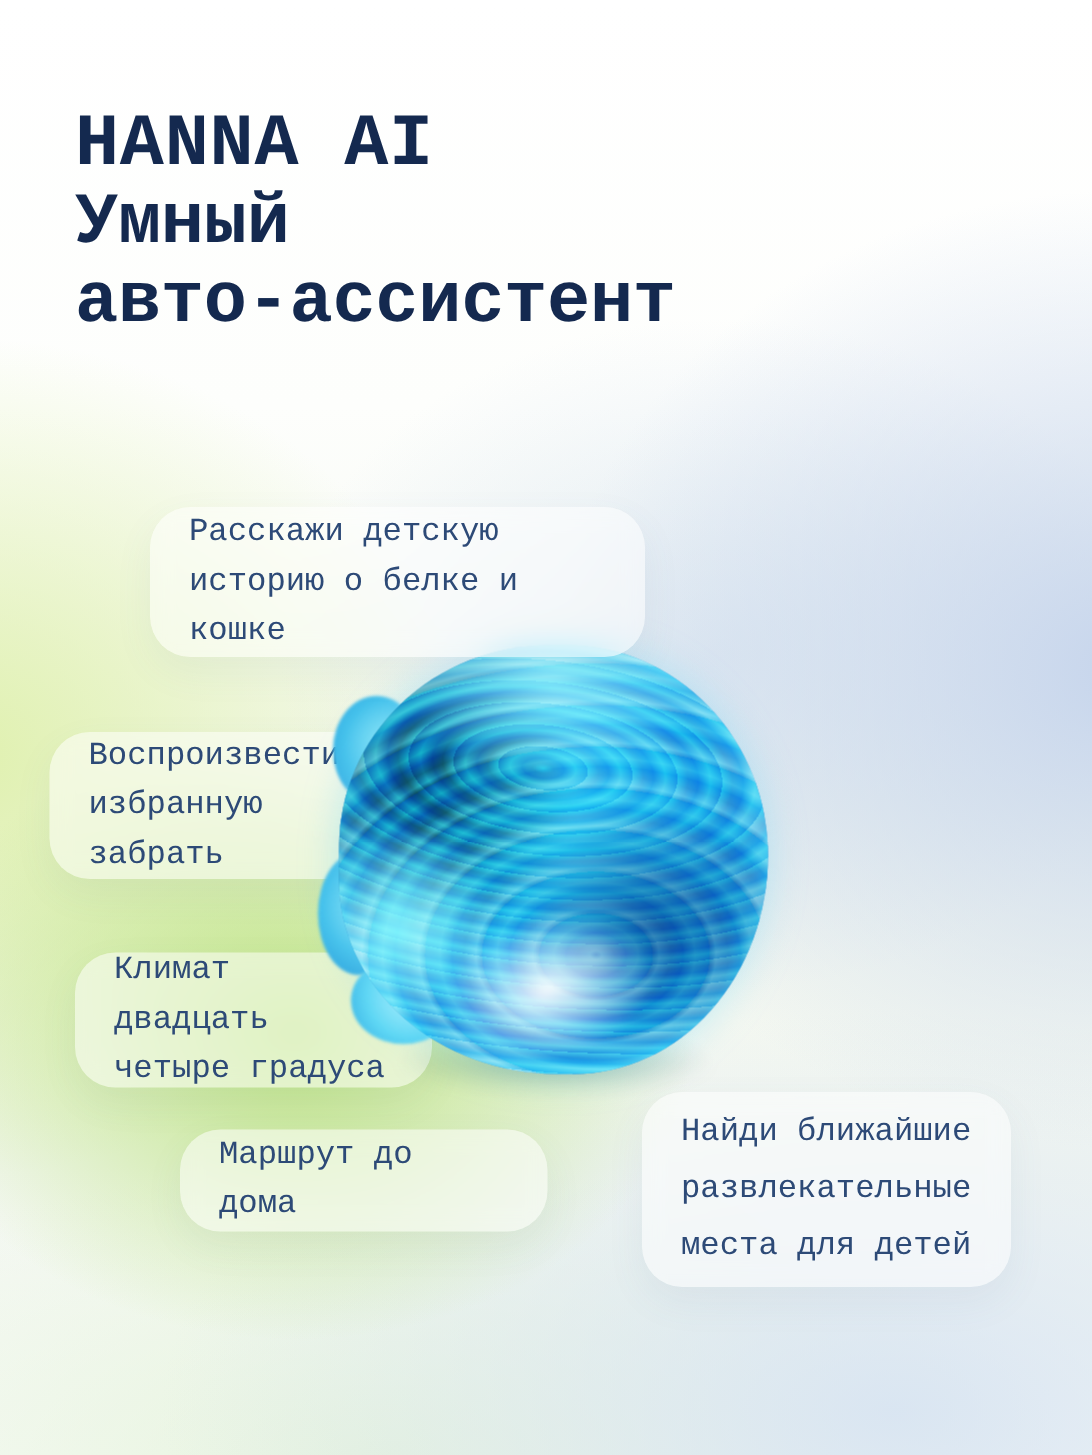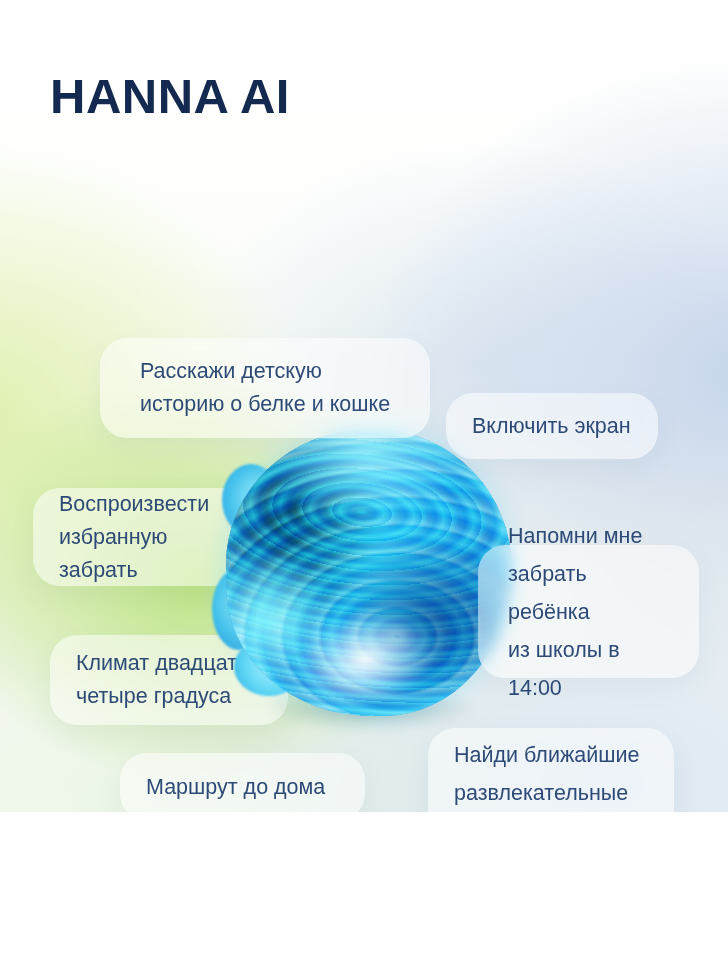--- a/index.html
+++ b/index.html
@@ -2,30 +2,31 @@
 <html><head>
 <meta charset="utf-8">
 <style>
   * { margin: 0; padding: 0; box-sizing: border-box; }
   html, body { width: 728px; height: 970px; }
   body { font-family: "Liberation Sans", sans-serif; }
 
   .poster {
     position: relative;
     width: 728px;
-    height: 812px;
+    height: 970px;
     overflow: hidden;
     background:
       radial-gradient(ellipse 430px 330px at 27% 71%, rgba(186,226,124,0.95) 0%, rgba(186,226,124,0) 62%),
       radial-gradient(ellipse 520px 430px at -4% 52%, rgba(222,240,170,0.95) 0%, rgba(222,240,170,0) 65%),
       radial-gradient(ellipse 560px 470px at 103% 46%, rgba(197,212,236,0.97) 0%, rgba(197,212,236,0) 68%),
       radial-gradient(ellipse 700px 380px at 82% 97%, rgba(213,226,242,0.85) 0%, rgba(213,226,242,0) 70%),
       radial-gradient(ellipse 420px 320px at 66% 45%, rgba(210,224,240,0.65) 0%, rgba(210,224,240,0) 70%),
       radial-gradient(ellipse 600px 260px at 35% 100%, rgba(226,242,216,0.8) 0%, rgba(226,242,216,0) 75%),
       linear-gradient(180deg, #ffffff 0%, #fdfefc 28%, #f4f8f0 55%, #f3f7f1 80%, #f8fbf6 100%);
+    font-family: Liberation Mono, monospace;
   }
 
   
   .title-block {
     position: absolute;
     left: 50px;
     top: 70px;
     color: #14294f;
   }
   .title-block h1 {
@@ -163,20 +164,22 @@
     filter: blur(5px);
   }
 </style>
 </head>
 <body>
 
 <div class="poster">
 
   <header class="title-block">
     <h1>HANNA AI</h1>
+    <h2>Умный
+авто-ассистент</h2>
   </header>
 
   <div class="orb">
     <div class="orb-shadow"></div>
     <div class="orb-bump bump-1"></div>
     <div class="orb-bump bump-2"></div>
     <div class="orb-bump bump-3"></div>
     <div class="orb-body">
       <div class="orb-layer orb-teal"></div>
       <div class="orb-layer orb-ripples"></div>
@@ -186,34 +189,26 @@
       <div class="orb-layer orb-glow-bl"></div>
       <div class="orb-layer orb-glow-top"></div>
     </div>
   </div>
 
   <div class="bubble b-story">
     <span>Расскажи детскую
 историю о белке и кошке</span>
   </div>
 
-  <div class="bubble b-screen">
-    <span>Включить экран</span>
-  </div>
 
   <div class="bubble b-music">
     <span>Воспроизвести
 избранную забрать</span>
   </div>
 
-  <div class="bubble b-remind loose">
-    <span>Напомни мне
-забрать ребёнка
-из школы в 14:00</span>
-  </div>
 
   <div class="bubble b-climate">
     <span>Климат двадцать
 четыре градуса</span>
   </div>
 
   <div class="bubble b-route">
     <span>Маршрут до дома</span>
   </div>
 

